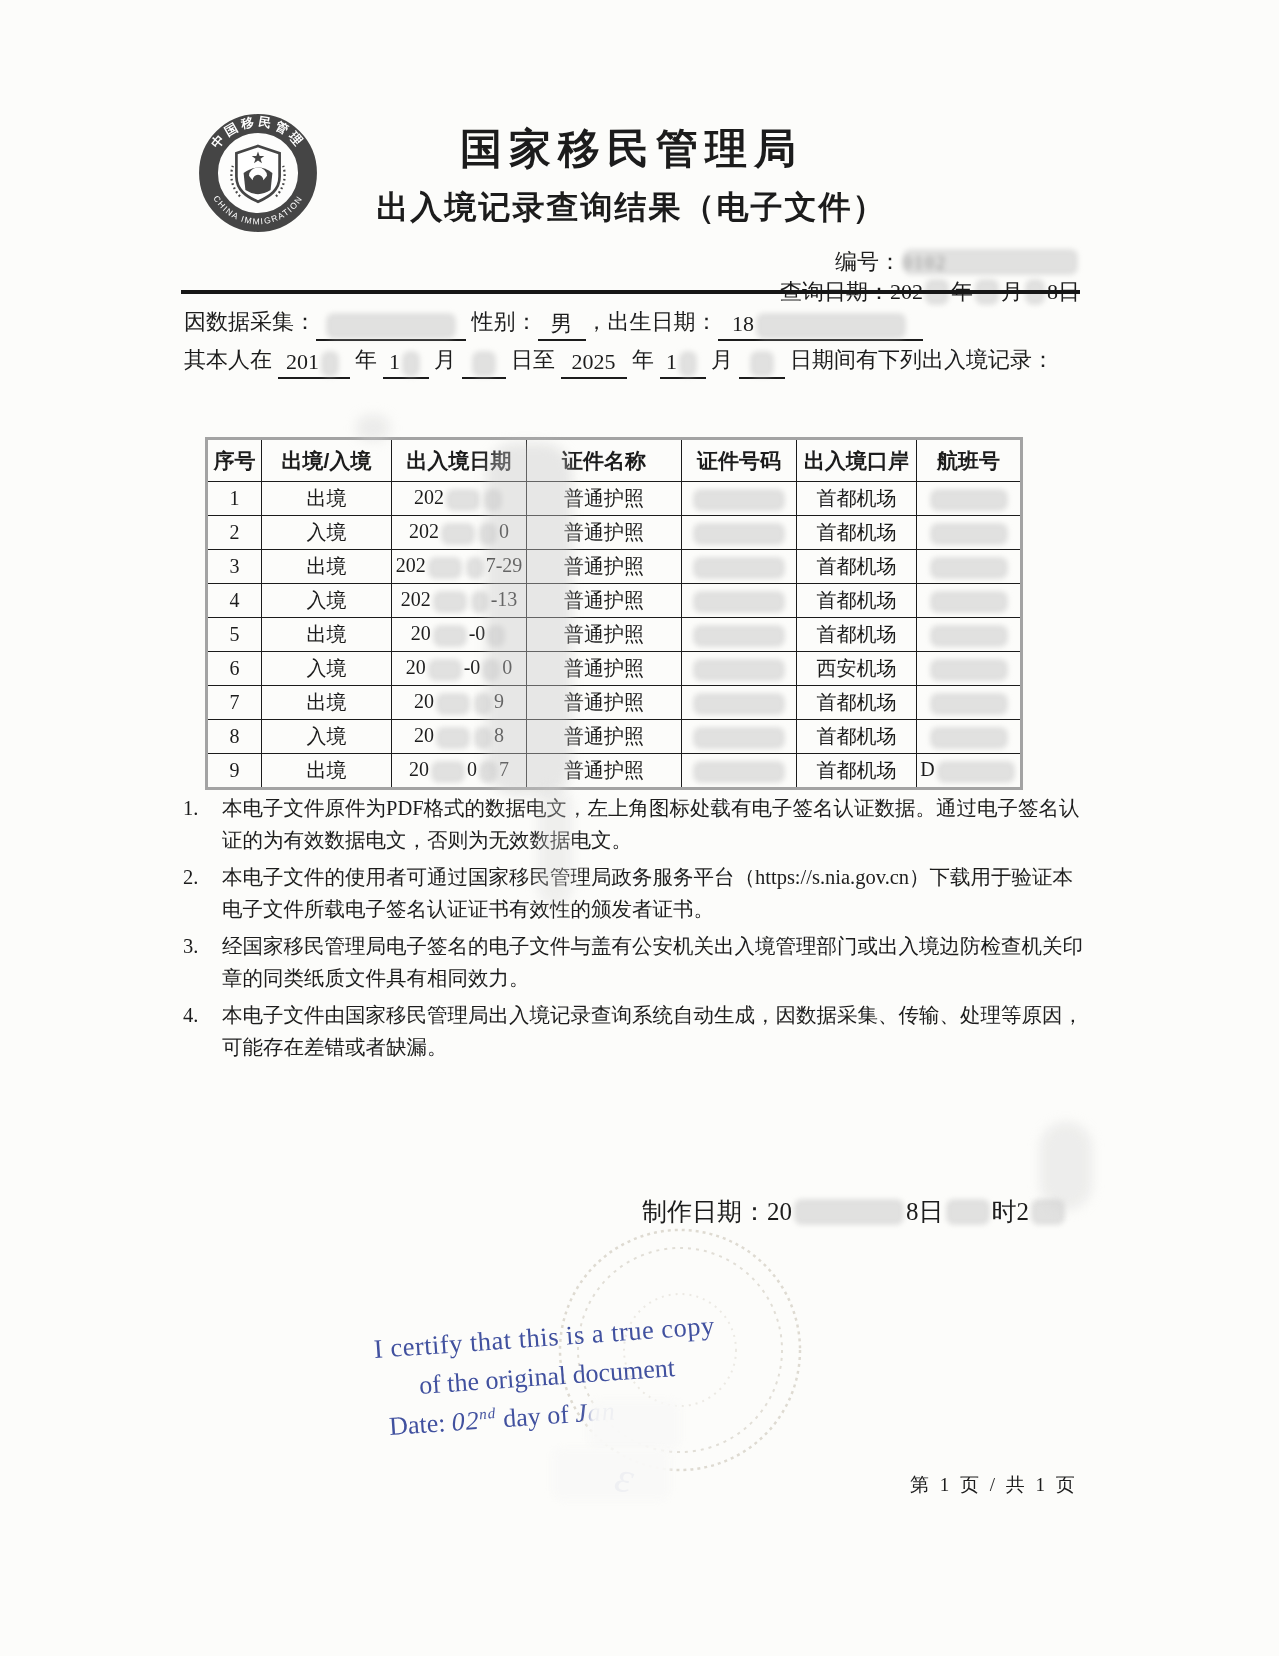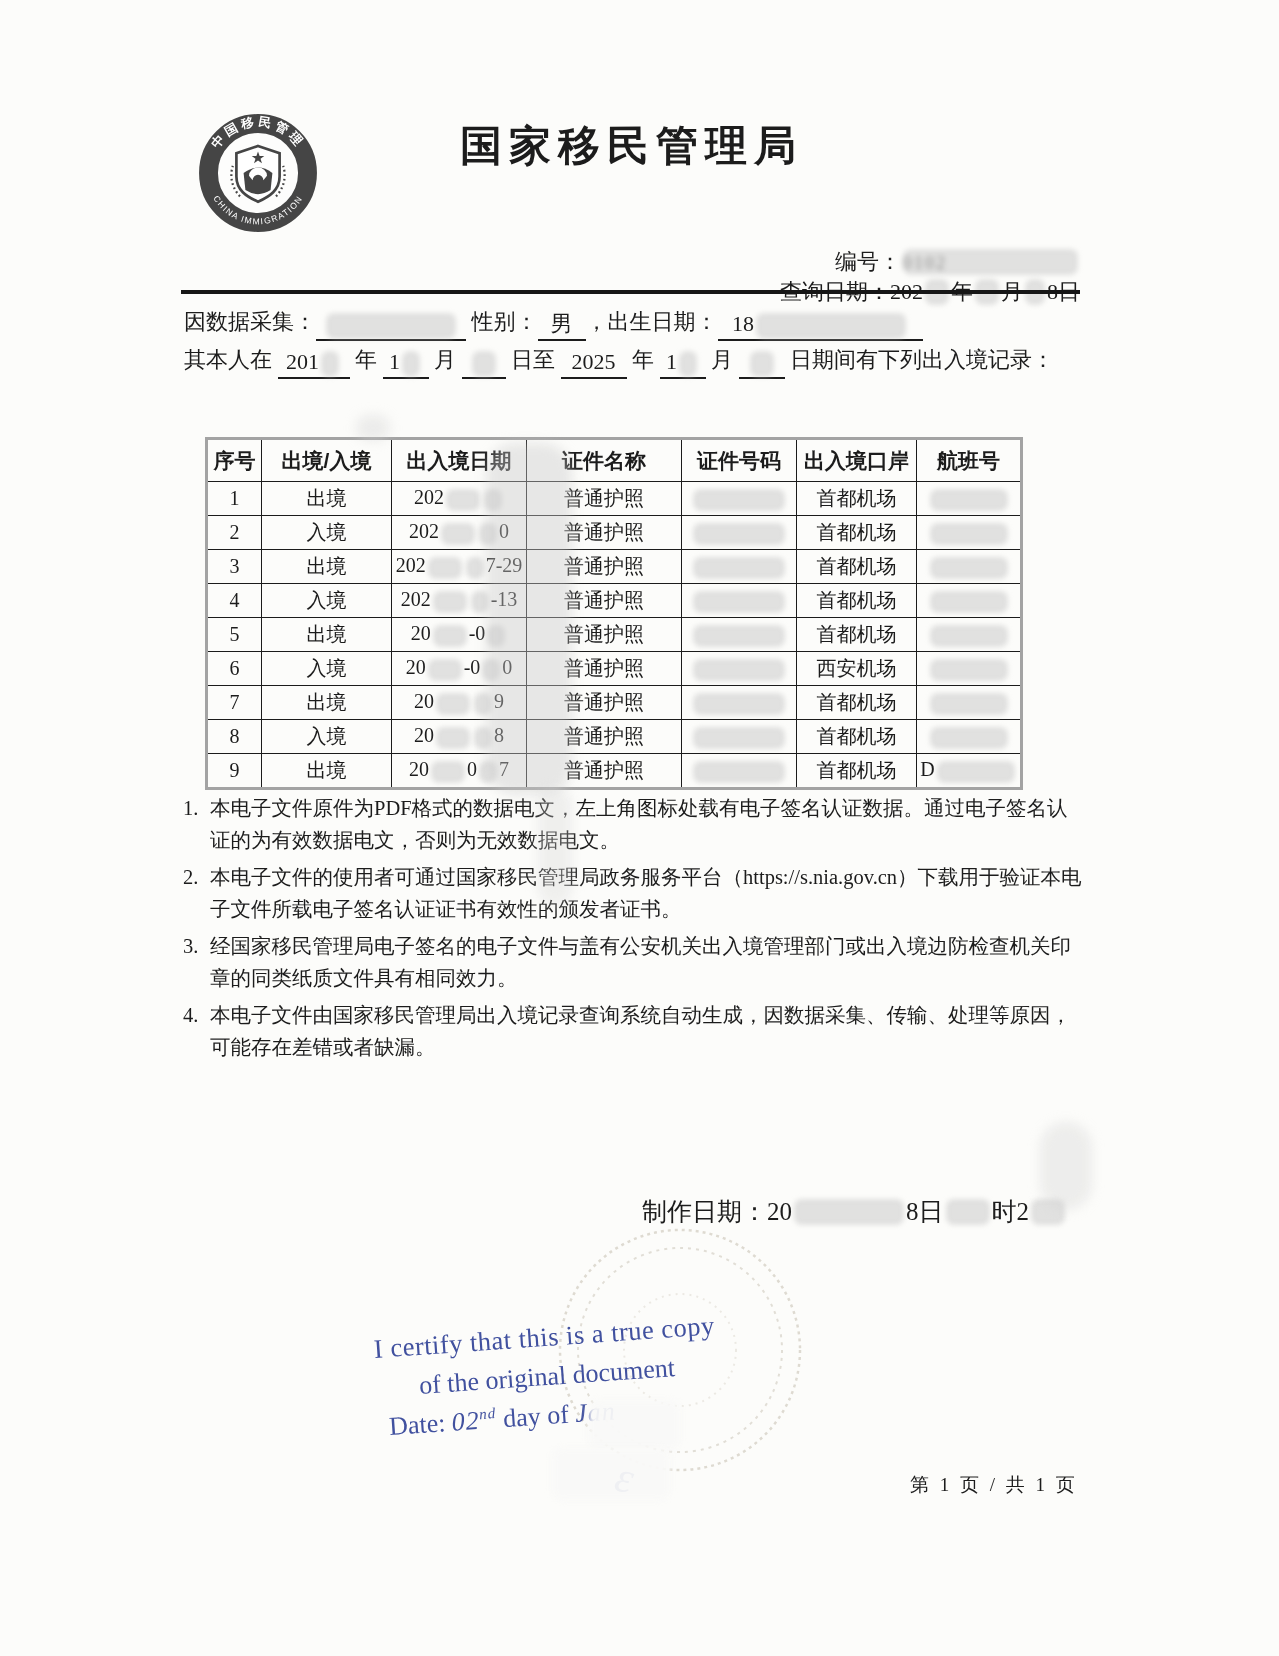--- a/index.html
+++ b/index.html
@@ -2,21 +2,21 @@
 <html><head>
 <meta charset="utf-8">
 <style>
   html,body{margin:0;padding:0;background:#e9e9e7;}
   .page{position:relative;width:1279px;height:1656px;background:#fcfcfa;overflow:hidden;
         font-family:"Liberation Serif",serif;color:#1c1c1c;}
   
   .masthead{position:absolute;left:183px;top:106px;width:897px;}
   .logo{position:absolute;left:12px;top:4px;width:126px;height:126px;}
   .titles{text-align:center;padding-top:20px;}
-  .agency-title{font-family:Liberation Mono, monospace;font-weight:bold;font-size:42px;
+  .agency-title{font-family:Liberation Sans, sans-serif;font-weight:bold;font-size:42px;
                 letter-spacing:7px;line-height:1.1;}
   .doc-title{font-family:"Liberation Sans",sans-serif;font-weight:bold;font-size:32px;
              letter-spacing:2px;margin-top:14px;}
   
   .meta-row{position:absolute;left:183px;top:247px;width:897px;display:flex;
             justify-content:space-between;align-items:flex-end;font-size:22px;flex-direction:column;}
   .meta-left,.meta-right{display:flex;align-items:center;}
   .rule{position:absolute;left:181px;top:290px;width:899px;border-top:4px solid #161616;}
   
   .info{position:absolute;left:184px;top:303px;width:902px;font-size:22px;line-height:38px;}
@@ -35,21 +35,21 @@
   
   .records{position:absolute;left:205px;top:437px;border-collapse:collapse;table-layout:fixed;
            border:3px solid #a3a3a3;}
   .records th,.records td{border:1.6px solid #1b1b1b;text-align:center;padding:0;overflow:hidden;}
   .records th{font-family:"Liberation Sans",sans-serif;font-weight:bold;font-size:21px;height:41px;}
   .records td{font-size:20px;height:33px;}
   
   .notes{position:absolute;left:183px;top:792px;width:903px;font-size:20.5px;line-height:32px;}
   .note{display:flex;margin-bottom:5px;}
   .note-num{width:27px;flex:none;}
-  .note-text{flex:1;}
+  .note-text{flex:1;margin-left:12px;}
   
   .made-date{position:absolute;right:212px;top:1178px;font-size:25px;display:flex;
              align-items:center;gap:0;margin-top:17px;}
   
   .seal{position:absolute;left:552px;top:1222px;opacity:.85;}
   .stamp{position:absolute;left:372px;top:1322px;width:350px;color:#41519f;
          transform:rotate(-4deg);text-align:center;}
   .stamp-l1{font-size:26.5px;white-space:nowrap;letter-spacing:.5px;}
   .stamp-l2{font-size:26px;margin-top:9px;white-space:nowrap;}
   .stamp-l3{font-size:26px;margin-top:9px;text-align:left;padding-left:14px;white-space:nowrap;}
@@ -80,20 +80,21 @@
       </text>
       <path d="M70,40 L94,48 V74 C94,89 83,96 70,102 C57,96 46,89 46,74 V48 Z" fill="#ffffff" stroke="#454545" stroke-width="3"></path>
       <polygon points="70,46 71.8,51 77,51 72.8,54.2 74.4,59.2 70,56.2 65.6,59.2 67.2,54.2 63,51 68.2,51" fill="#454545"></polygon>
       <path d="M54,70 Q70,58 86,70 L84,89 Q70,98 56,89 Z" fill="#454545"></path>
       <path d="M60,73 A10,9 0 0 1 80,73 L76,78 A6,6 0 0 0 64,78 Z" fill="#ffffff"></path>
       <path d="M50,96 A34,34 0 0 1 42,62" fill="none" stroke="#454545" stroke-width="2.5" stroke-dasharray="2 3"></path>
       <path d="M90,96 A34,34 0 0 0 98,62" fill="none" stroke="#454545" stroke-width="2.5" stroke-dasharray="2 3"></path>
     </svg>
     <div class="titles">
       <div class="agency-title">国家移民管理局</div>
+      <div class="doc-title">出入境记录查询结果（电子文件）</div>
     </div>
   </div>
 
   <div class="meta-row">
     <div class="meta-left">
       <span>编号：</span>
       <span class="redact w175"><span class="faint-frag">0102</span></span>
     </div>
     <div class="meta-right">
       <span>查询日期：</span>

